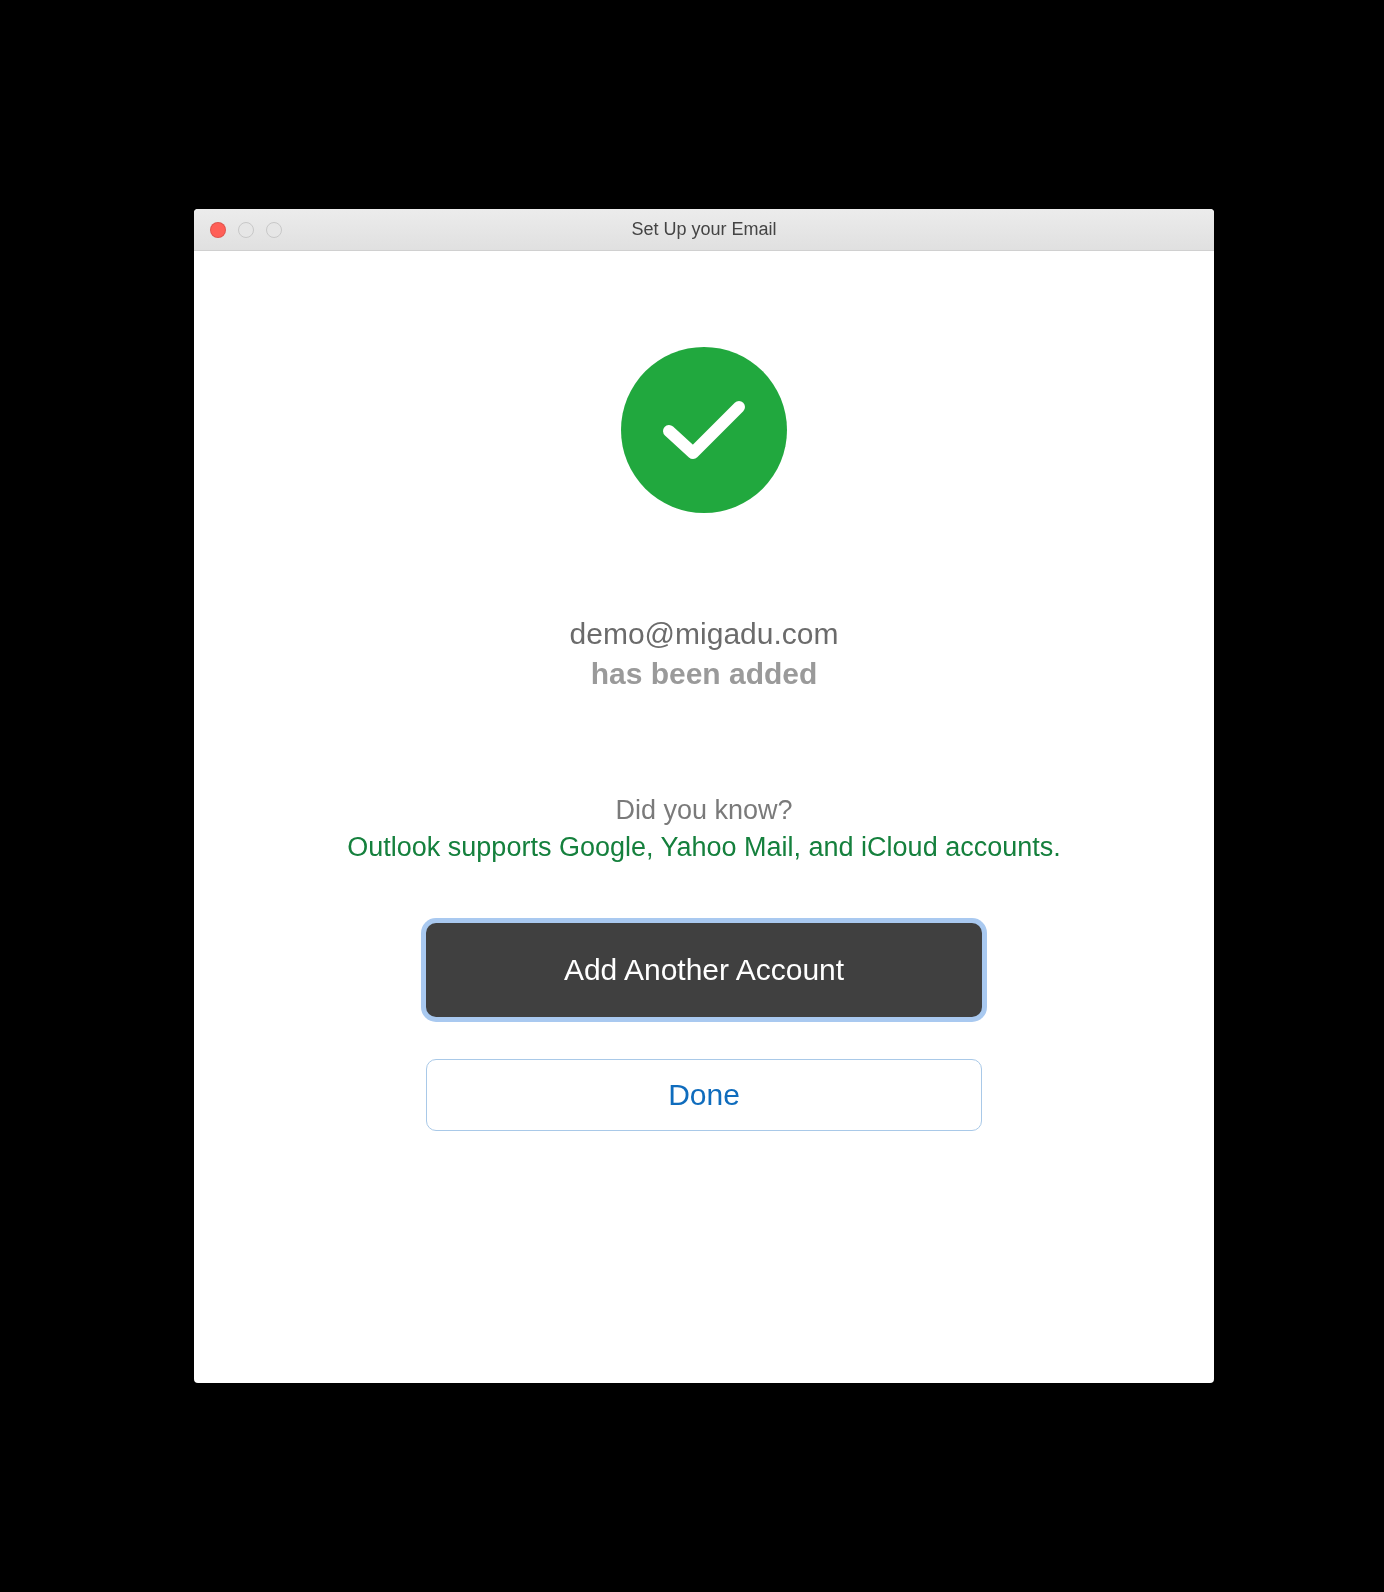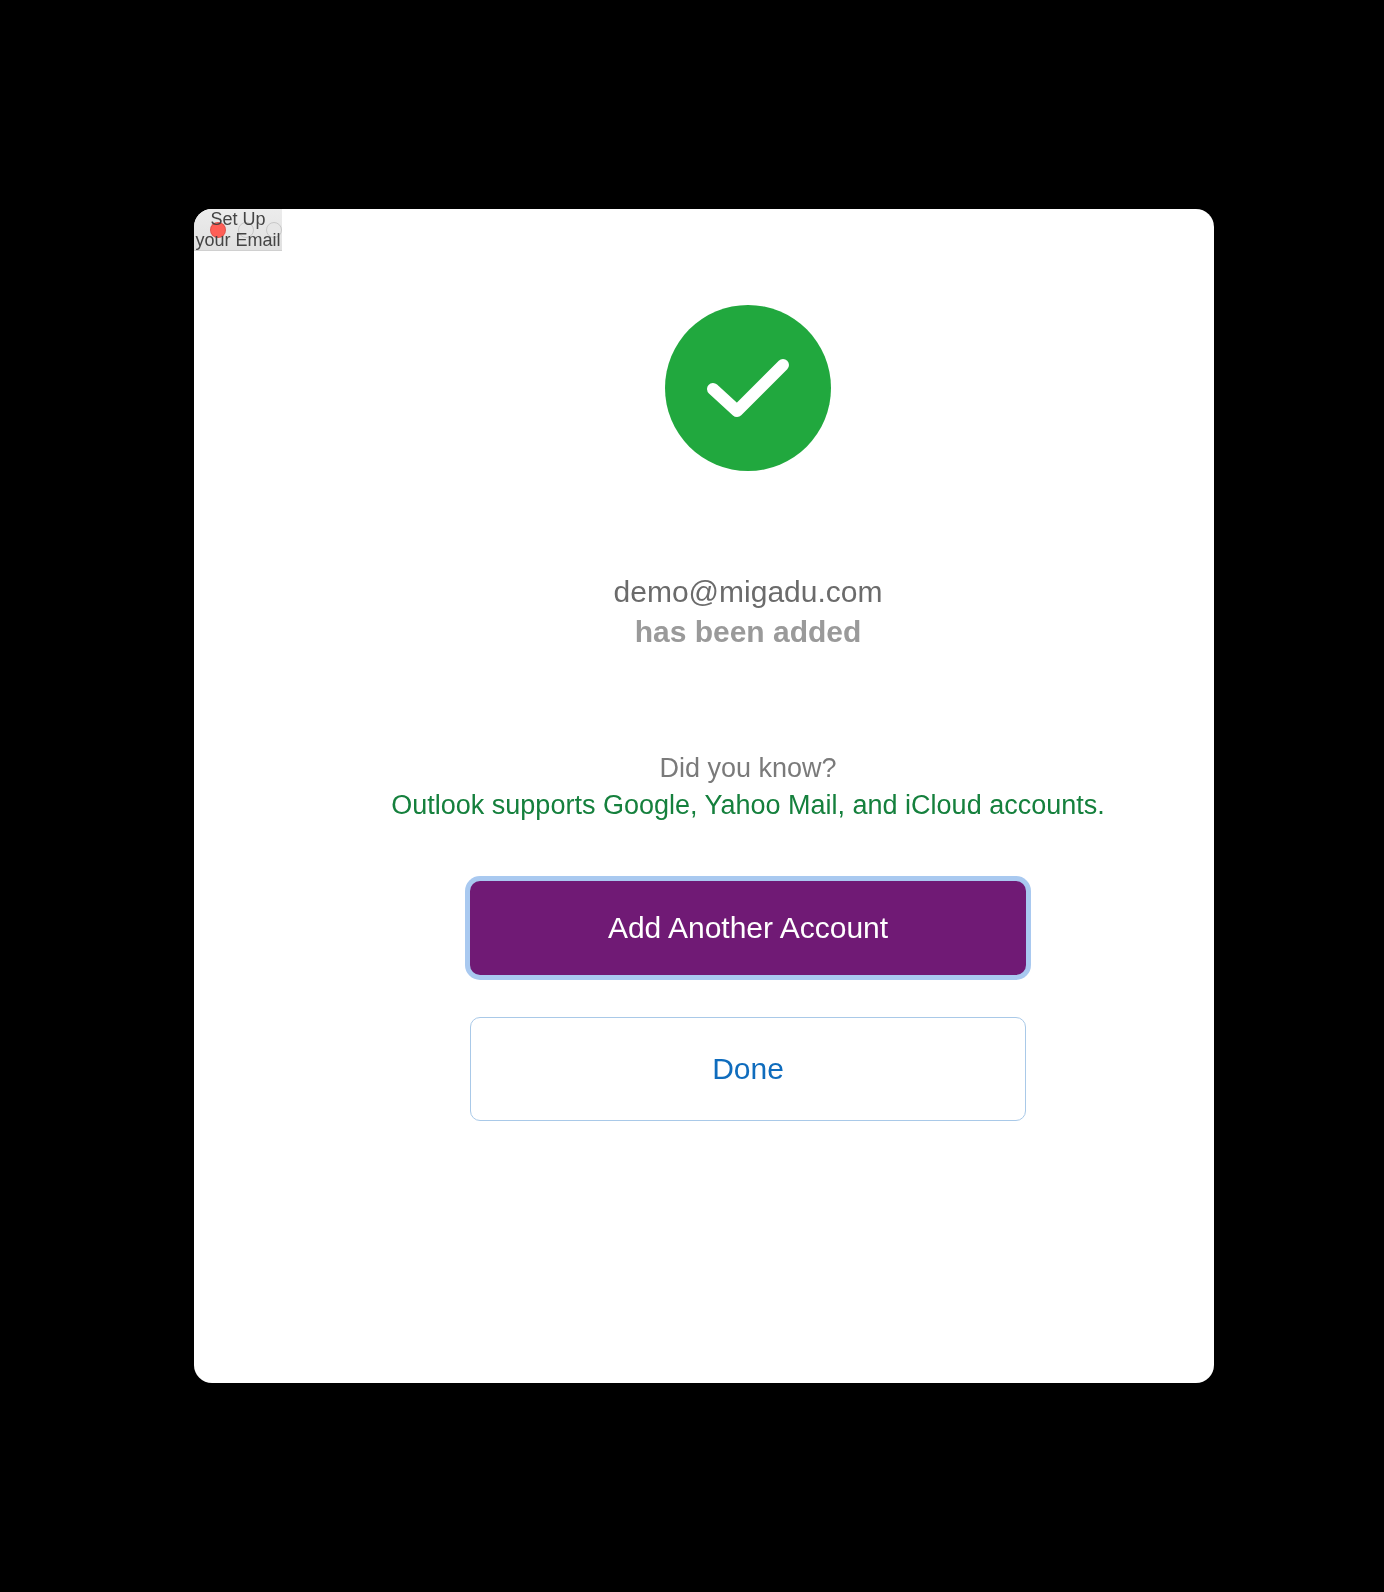--- a/index.html
+++ b/index.html
@@ -13,25 +13,25 @@
       width: 1384px;
       height: 1592px;
       display: flex;
       align-items: center;
       justify-content: center;
     }
     .window {
       width: 1020px;
       height: 1174px;
       background: #fff;
-      border-radius: 18px;
+      border-radius: 4px;
       overflow: hidden;
       box-shadow: 0 30px 80px rgba(0,0,0,0.6);
       display: flex;
-      flex-direction: row;
+      flex-direction: column;
       margin-left: 24px;
     }
     .titlebar {
       height: 42px;
       background: linear-gradient(#ececec, #e0e0e0);
       border-bottom: 1px solid #d0d0d0;
       display: flex;
       align-items: center;
       position: relative;
     }
@@ -121,27 +121,27 @@
       height: 94px;
       border-radius: 10px;
       font-size: 30px;
       cursor: pointer;
       display: flex;
       align-items: center;
       justify-content: center;
       font-family: inherit;
     }
     .btn-primary {
-      background: #701a75;
+      background: #404040;
       color: #fff;
       border: none;
       box-shadow: 0 0 0 5px #a9c9f0;
     }
     .btn-secondary {
-      height: 104px;
+      height: 72px;
       background: #fff;
       color: #0f6cbd;
       border: 1px solid #a9c9e8;
     }
   </style>
 </head>
 <body>
 
 <div class="window">
   <div class="titlebar">

